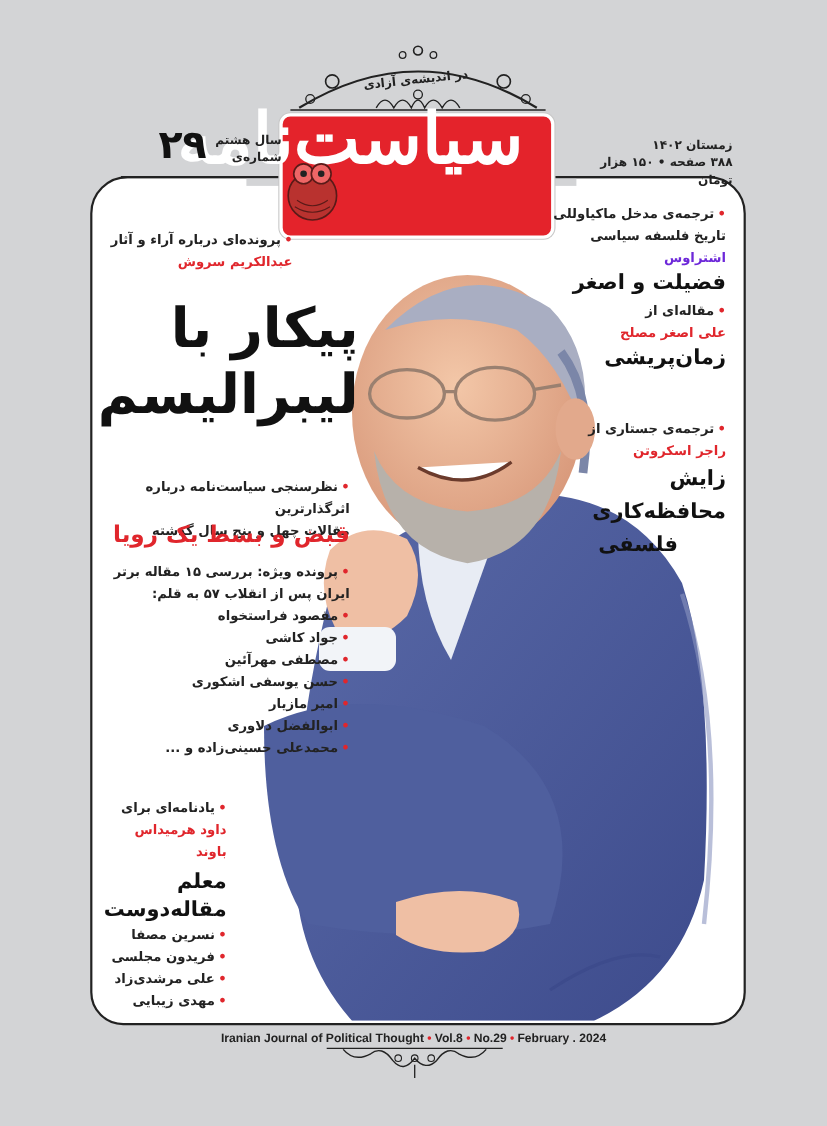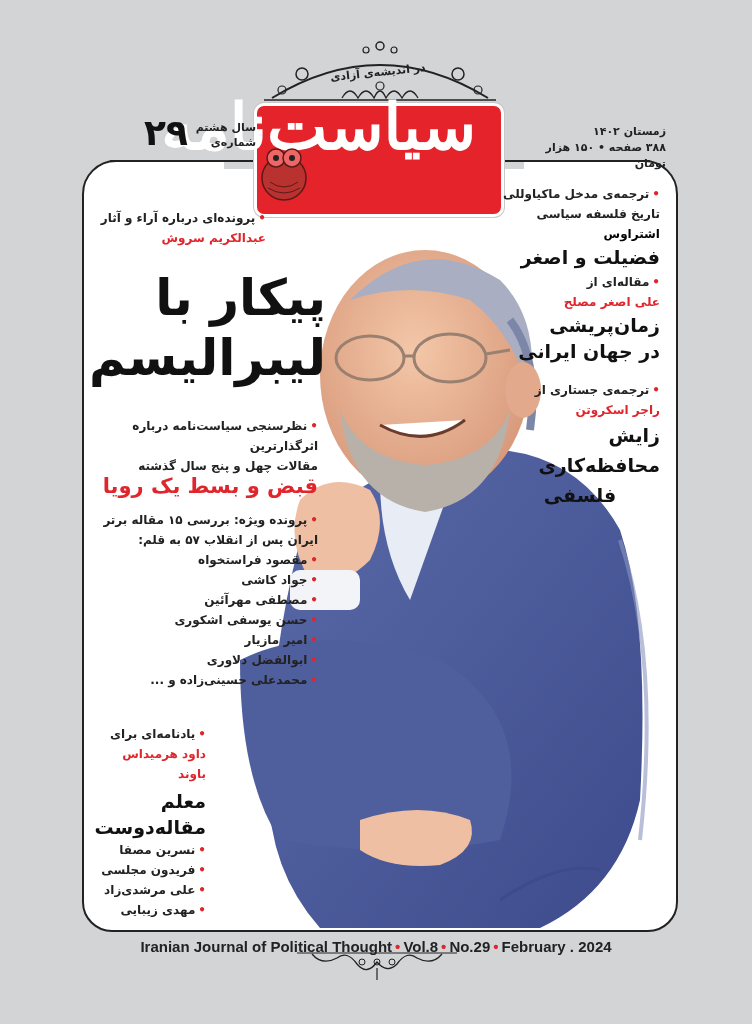--- a/index.html
+++ b/index.html
@@ -1,18 +1,18 @@
 <!DOCTYPE html>
 <html><head>
 <meta charset="utf-8">
 <style>
   html, body { margin:0; padding:0; }
   body { width:752px; height:1024px; background:#d3d4d6; position:relative; overflow:hidden; font-family:"DejaVu Sans", sans-serif; }
   .rtl { direction:rtl; text-align:right; }
-  .red { color:#000000; }
+  .red { color:#6d28d9; }
   .dot { color:#e0262c; font-weight:bold; margin-left:3px; }
 
   
   #top-arch { position:absolute; left:262px; top:40px; width:236px; height:62px; }
   #top-tagline { position:absolute; left:330px; top:66px; width:96px; text-align:center; font-size:11px; font-weight:bold; color:#222; transform:rotate(-6deg); direction:rtl; }
 
   
   #frame { position:absolute; left:82px; top:160px; width:592px; height:768px; background:#ffffff; border:2px solid #222; border-radius:34px 34px 30px 30px; overflow:hidden; }
   #frame-top-mask { position:absolute; left:224px; top:155px; width:300px; height:14px; background:#d3d4d6; }
 
@@ -35,21 +35,21 @@
   #portrait { position:absolute; left:240px; top:240px; width:420px; height:688px; }
 
   
   .blk { position:absolute; }
   .sm { font-size:12px; font-weight:bold; color:#222; line-height:20px; }
   .smred { font-size:12px; font-weight:bold; color:#e0262c; line-height:20px; }
   .hd { font-size:19px; font-weight:bold; color:#111; line-height:26px; }
 
   #main-title { position:absolute; left:96px; top:268px; width:230px; font-size:50px; line-height:60px; font-weight:900; color:#111; direction:rtl; text-align:right; }
   #feature-red { position:absolute; left:96px; top:474px; width:222px; font-size:21px; font-weight:bold; color:#e0262c; direction:rtl; text-align:right; }
-  #footer-text { position:absolute; left:0; top:938px; width:752px; text-align:center; font-family:"Liberation Sans", sans-serif; font-size:15px; font-weight:bold; color:#222; }
+  #footer-text { position:absolute; left:0; top:938px; width:752px; text-align:center; font-family:"Liberation Sans", sans-serif; font-size:11px; font-weight:bold; color:#222; }
   #footer-text .sep { color:#e0262c; margin:0 3px; }
   #bottom-orn { position:absolute; left:292px; top:950px; width:170px; height:32px; }
 </style>
 </head>
 <body>
 
 <svg id="top-arch" viewBox="0 0 236 62">
   <path d="M10 58 Q118 -8 226 58" fill="none" stroke="#222" stroke-width="2"></path>
   <path d="M2 60 L234 60" stroke="#222" stroke-width="1.5"></path>
   <circle cx="118" cy="6" r="4" fill="none" stroke="#222" stroke-width="1.5"></circle>
@@ -136,21 +136,21 @@
 <div class="blk rtl" style="left:96px; top:208px; width:170px;">
   <div class="sm"><span class="dot">•</span><span>پرونده‌ای درباره آراء و آثار</span></div>
   <div class="smred">عبدالکریم سروش</div>
 </div>
 
 <div id="main-title">
   <div>پیکار با</div>
   <div>لیبرالیسم</div>
 </div>
 
-<div class="blk rtl" style="left:96px; top:416px; width:222px;">
+<div class="blk rtl" style="left:96px; top:432px; width:222px;">
   <div class="sm"><span class="dot">•</span><span>نظرسنجی سیاست‌نامه درباره اثرگذارترین</span></div>
   <div class="sm">مقالات چهل و پنج سال گذشته</div>
 </div>
 <div id="feature-red">قبض و بسط یک رویا</div>
 
 <div class="blk rtl" style="left:96px; top:510px; width:222px;">
   <div class="sm"><span class="dot">•</span><span>پرونده ویژه: بررسی ۱۵ مقاله برتر</span></div>
   <div class="sm">ایران پس از انقلاب ۵۷ به قلم:</div>
   <div class="sm"><span class="dot">•</span><span>مقصود فراستخواه</span></div>
   <div class="sm"><span class="dot">•</span><span>جواد کاشی</span></div>
@@ -175,21 +175,20 @@
 <div class="blk rtl" style="left:500px; top:184px; width:160px;">
   <div class="sm"><span class="dot">•</span><span>ترجمه‌ی مدخل ماکیاوللی</span></div>
   <div class="sm"><span>تاریخ فلسفه سیاسی</span> <span class="red">اشتراوس</span></div>
   <div class="hd">فضیلت و اصغر</div>
 </div>
 
 <div class="blk rtl" style="left:500px; top:272px; width:160px;">
   <div class="sm"><span class="dot">•</span><span>مقاله‌ای از</span></div>
   <div class="smred">علی اصغر مصلح</div>
   <div class="hd">زمان‌پریشی</div>
-  <div class="hd">در جهان ایرانی</div>
 </div>
 
 <div class="blk rtl" style="left:500px; top:380px; width:160px;">
   <div class="sm"><span class="dot">•</span><span>ترجمه‌ی جستاری از</span></div>
   <div class="smred">راجر اسکروتن</div>
   <div class="hd" style="line-height:30px;text-align:right;">زایش</div>
   <div class="hd" style="line-height:30px;">محافظه‌کاری</div>
   <div class="hd" style="line-height:30px;text-align:center;">فلسفی</div>
 </div>
 

